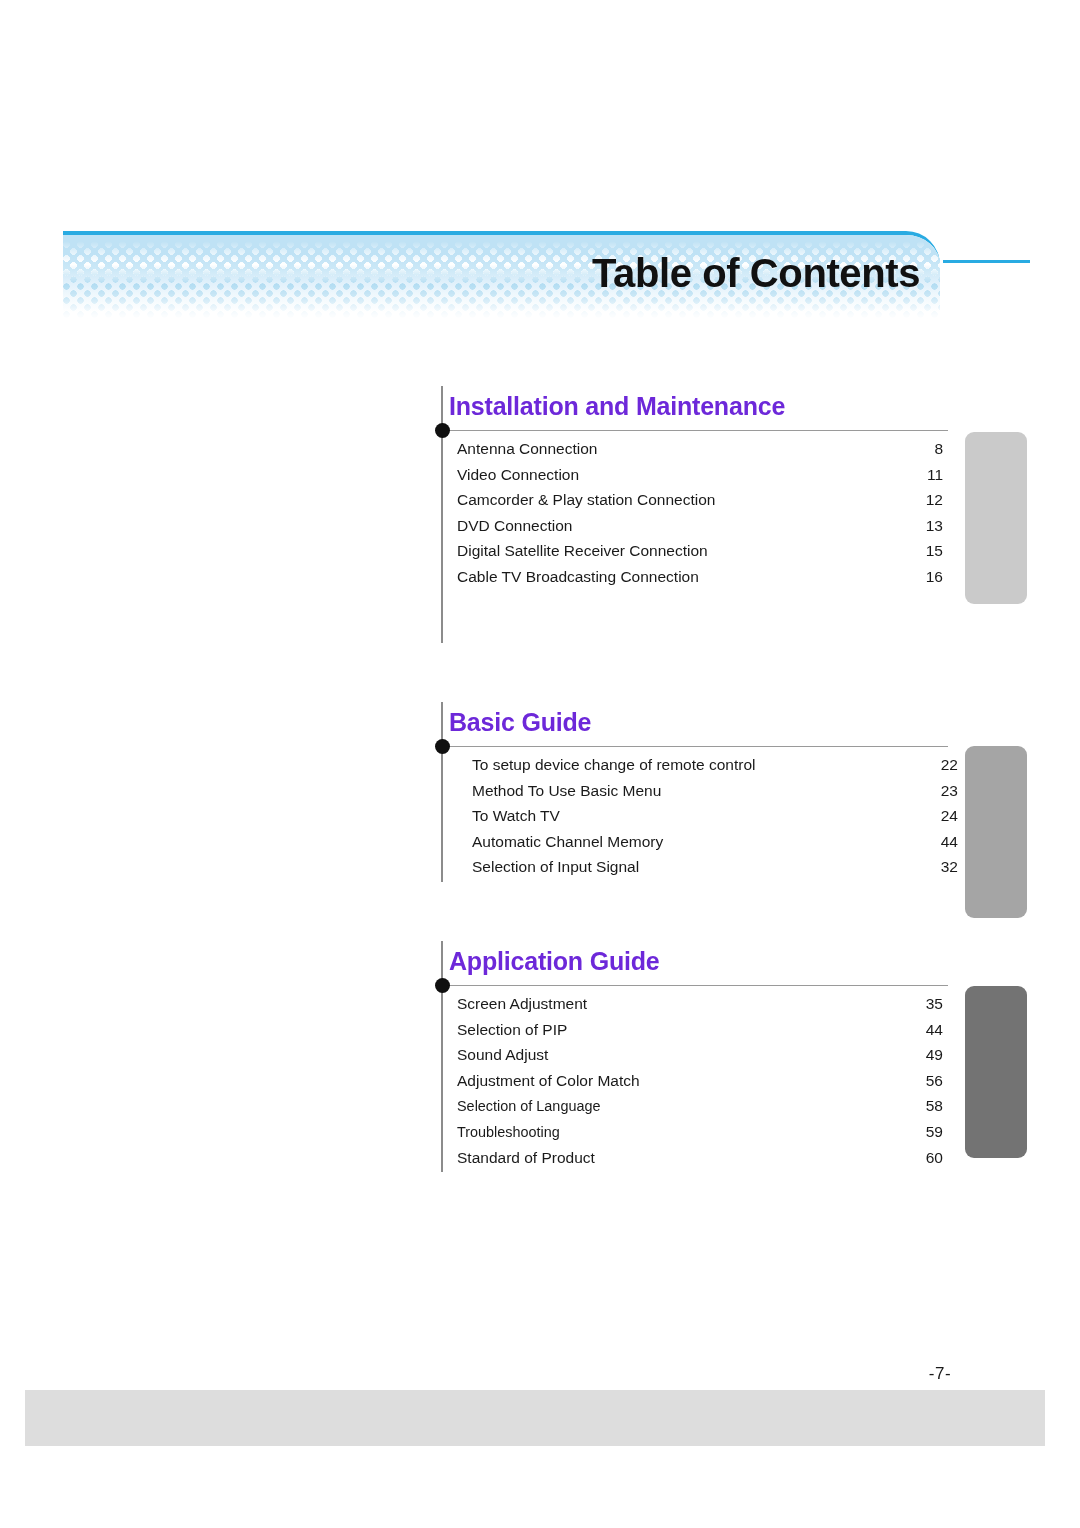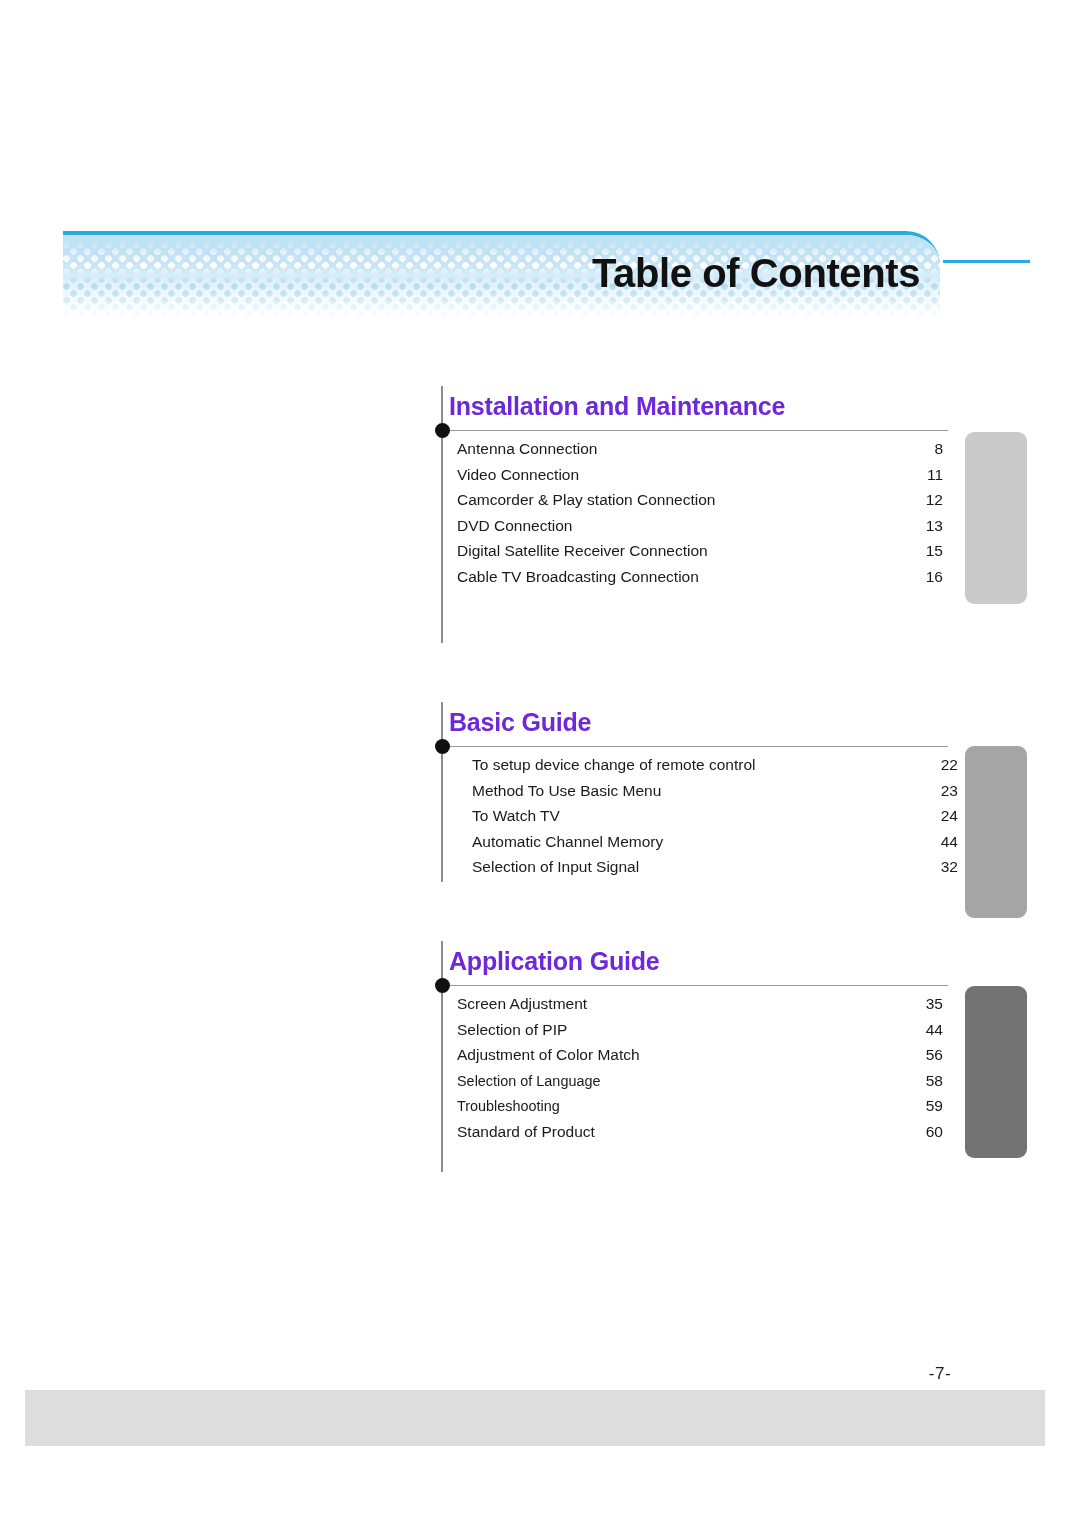--- a/index.html
+++ b/index.html
@@ -294,20 +294,24 @@
       <div class="toc-list" style="top: 48px;">
         <div class="toc-row">
           <span class="toc-label">Screen Adjustment</span>
           <span class="toc-page">35</span>
         </div>
         <div class="toc-row">
           <span class="toc-label">Selection of PIP</span>
           <span class="toc-page">44</span>
         </div>
         <div class="toc-row">
+          <span class="toc-label">Sound Adjust</span>
+          <span class="toc-page">49</span>
+        </div>
+        <div class="toc-row">
           <span class="toc-label">Adjustment of Color Match</span>
           <span class="toc-page">56</span>
         </div>
         <div class="toc-row">
           <span class="toc-label condensed">Selection of Language</span>
           <span class="toc-page">58</span>
         </div>
         <div class="toc-row">
           <span class="toc-label condensed">Troubleshooting</span>
           <span class="toc-page">59</span>

